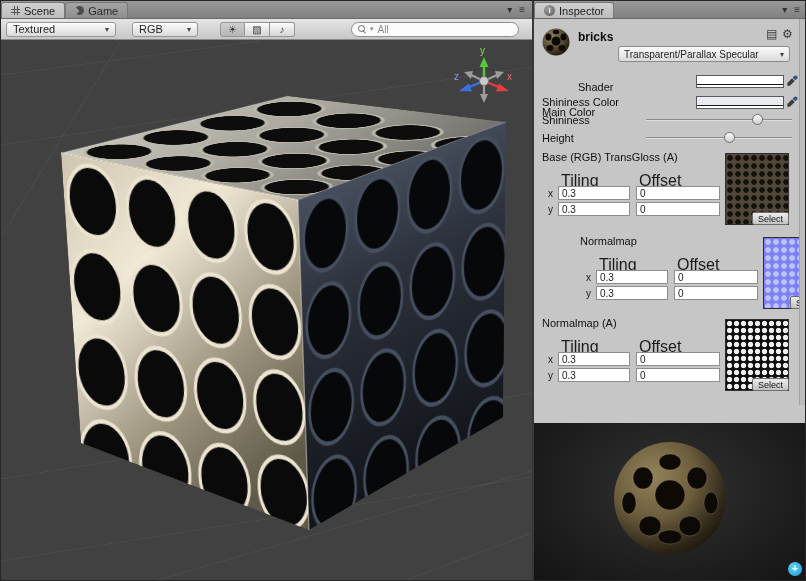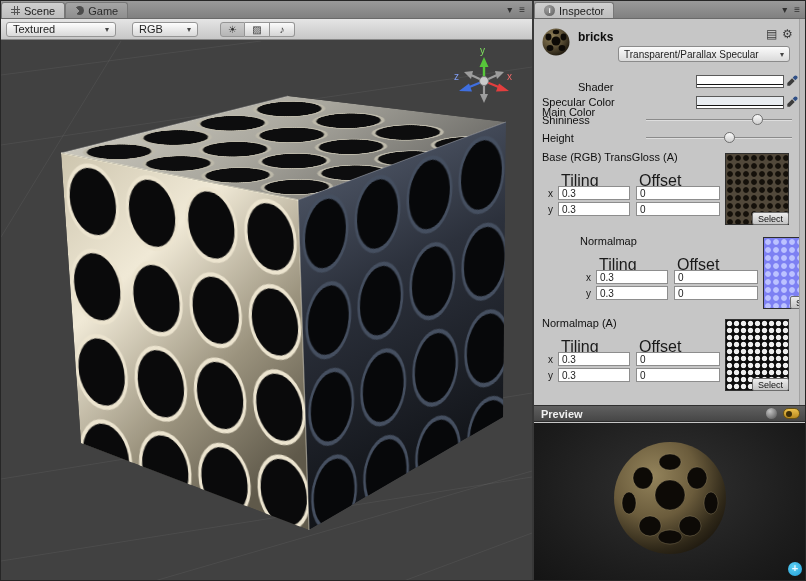--- a/index.html
+++ b/index.html
@@ -115,20 +115,25 @@
       <div class="tb-toggles">
         <div class="tb-toggle on">
           <span>☀</span>
         </div>
         <div class="tb-toggle">
           <span>▨</span>
         </div>
         <div class="tb-toggle">
           <span>♪</span>
         </div>
+      </div>
+      <div class="search-box">
+        <span class="mag-ico"></span>
+        <span class="arr" style="font-size:7px;color:#888;">▾</span>
+        <span>All</span>
       </div>
     </div>
 
     <div class="viewport">
       <svg width="531" height="541" viewBox="0 0 531 541">
         <defs>
           <linearGradient id="gTop" x1="0" y1="0" x2="1" y2="0.35">
             <stop offset="0" stop-color="#d8d5ca"></stop>
               <stop offset="0.55" stop-color="#a9a79e"></stop>
               <stop offset="1" stop-color="#6f6e6a"></stop>
@@ -262,21 +267,21 @@
 
     <span class="insp-label" style="top:77px;margin-top:28px;">Main Color</span>
     <div class="color-swatch" style="top:74px; background:#ffffff;">
         <div class="alpha"></div>
       </div>
     <svg class="eyedropper" style="top:74px;" viewBox="0 0 12 12">
       <path d="M8.2 1.1 a1.9 1.9 0 0 1 2.7 2.7 L9.3 5.3 6.7 2.7 Z" fill="#2f4f86"></path>
       <path d="M6.1 3.3 8.7 5.9 3.9 10.7 1.3 10.7 1.3 8.1 Z" fill="#3c3c3c"></path>
     </svg>
 
-    <span class="insp-label" style="top:95px;">Specular Color</span>
+    <span class="insp-label" style="top:95px;">Shininess Color</span>
     <div class="color-swatch" style="top:95px; background:#e9edf1;">
         <div class="alpha"></div>
       </div>
     <svg class="eyedropper" style="top:95px;" viewBox="0 0 12 12">
       <path d="M8.2 1.1 a1.9 1.9 0 0 1 2.7 2.7 L9.3 5.3 6.7 2.7 Z" fill="#2f4f86"></path>
       <path d="M6.1 3.3 8.7 5.9 3.9 10.7 1.3 10.7 1.3 8.1 Z" fill="#3c3c3c"></path>
     </svg>
 
     <span class="insp-label" style="top:113px;">Shininess</span>
     <div class="slider" style="top:112px;">
@@ -329,27 +334,20 @@
       <span class="axis" style="top:53px;">y</span>
       <input class="mini-input" style="left: 24px; top: 51px; width: 72px;" value="0.3">
       <input class="mini-input" style="left: 102px; top: 51px; width: 84px;" value="0">
       <div class="tex-thumb thumb-height">
         <button class="select-btn">Select</button>
       </div>
     </div>
 
     <div class="scroll-track"></div>
 
-    <div class="preview-header">
-      <span>Preview</span>
-      <div class="ph-icons">
-        <span class="ph-sphere"></span>
-        <span class="ph-toggle"></span>
-      </div>
-    </div>
     <div class="preview-canvas">
       <svg width="130" height="130" style="position:absolute;left:71px;top:10px;" viewBox="0 0 130 130">
         <defs>
           <radialGradient id="ps" cx="0.35" cy="0.3" r="0.85">
             <stop offset="0" stop-color="#93835b"></stop>
               <stop offset="0.45" stop-color="#6b5c3c"></stop>
             <stop offset="0.78" stop-color="#2e2718"></stop>
               <stop offset="1" stop-color="#120e08"></stop>
           </radialGradient>
         </defs>

